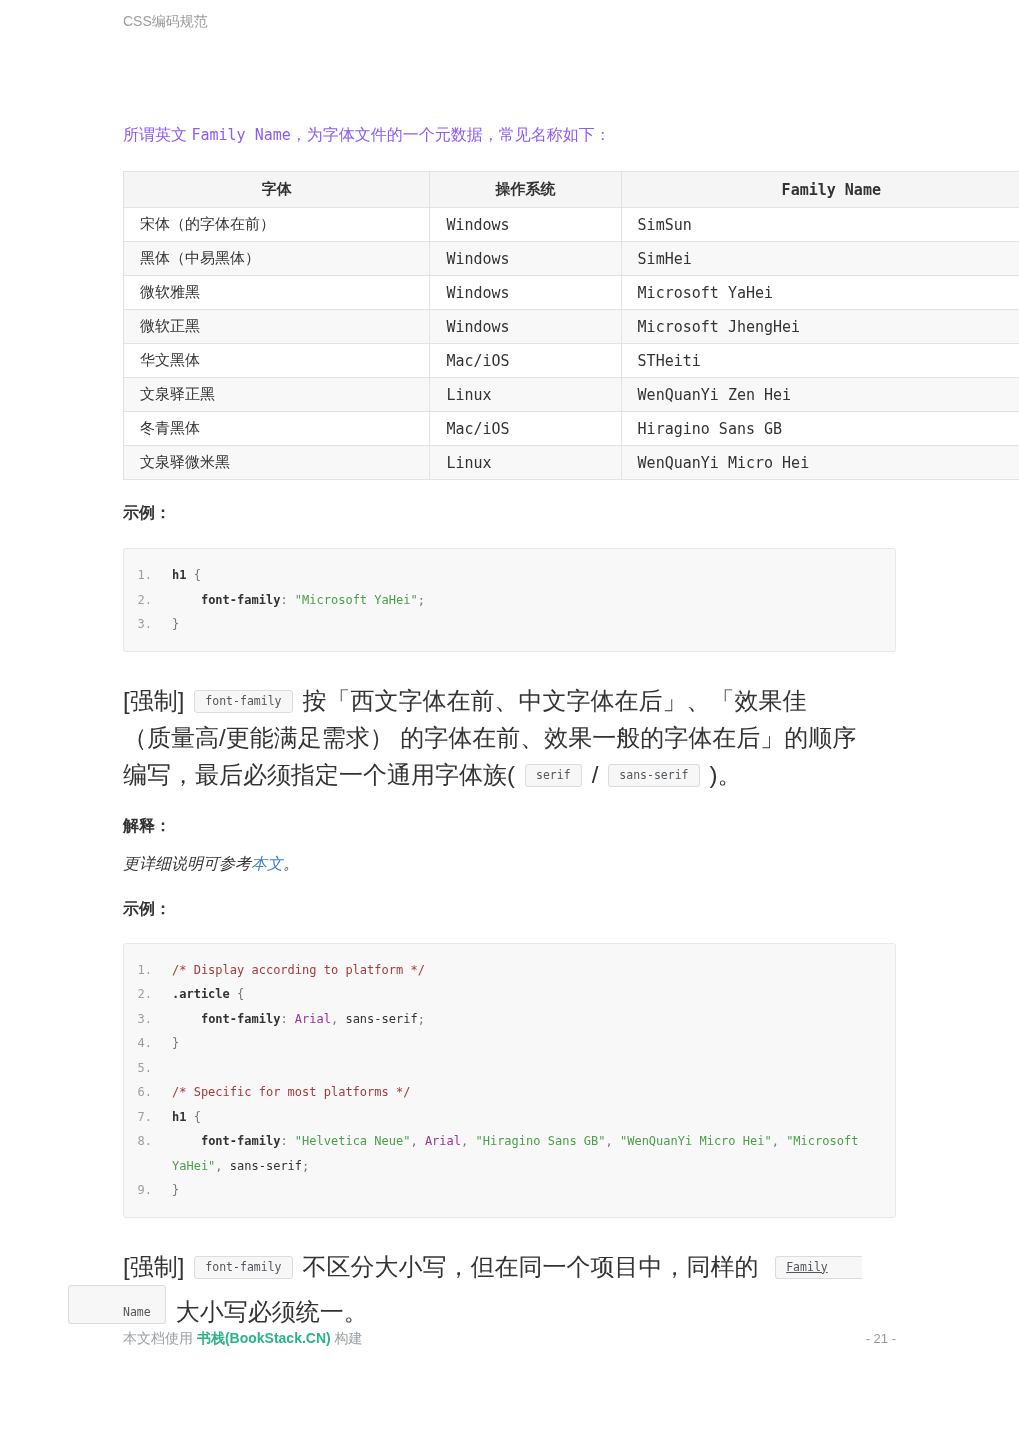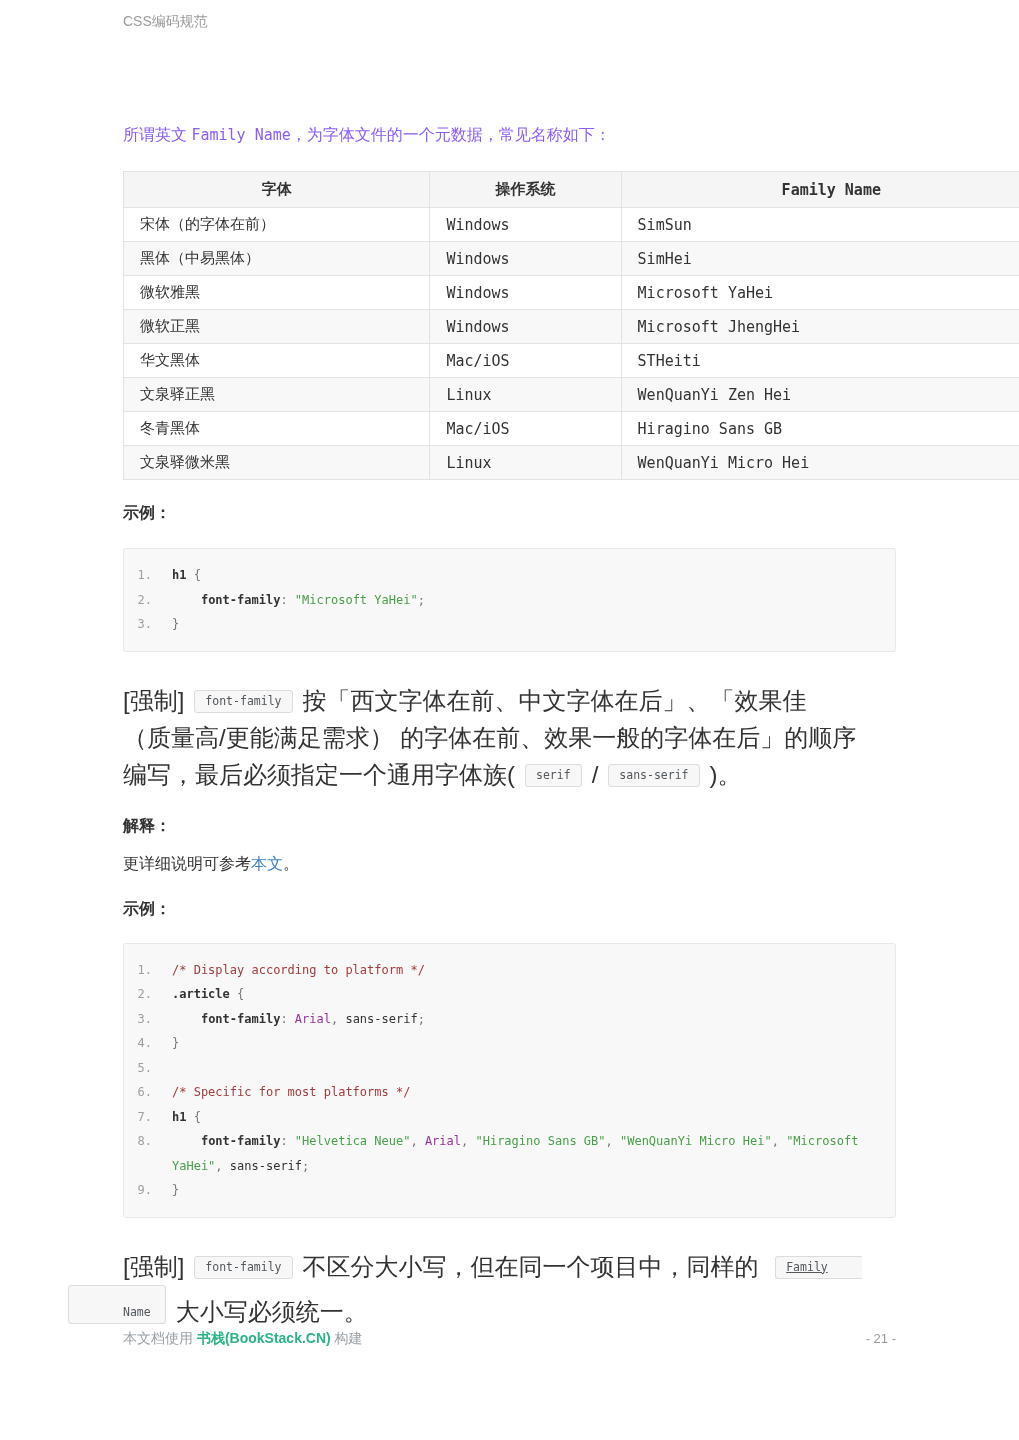--- a/index.html
+++ b/index.html
@@ -47,21 +47,21 @@
   h3.rule{margin:30px 0 0 0;font-size:24px;font-weight:400;color:#333;line-height:37px;}
   .rule .chip{
     display:inline-block;background:#f7f7f7;border:1px solid #dcdcdc;border-radius:3px;
     font-family:"DejaVu Sans Mono","Liberation Mono",monospace;font-size:11.5px;color:#52575c;
     padding:3px 10px;margin:0 10px;vertical-align:4px;line-height:15px;
   }
   .rule .chip-family{border-radius:3px 0 0 3px;border-right:none;padding-right:34px;margin-right:0;text-decoration:underline;}
   .rule .chip-name{border-radius:3px;margin-left:-55px;padding:19px 14px 3px 54px;}
   .rule-line{display:block;}
 
-  .explain-p{margin-top:4px;font-size:16px;line-height:21px;}
+  .explain-p{margin-top:4px;font-size:16px;line-height:21px;font-style:italic;}
   a.doc-link{color:var(--link);text-decoration:none;cursor:pointer;}
 
   .page-footer{
     position:absolute;top:1330px;left:123px;width:773px;
     display:flex;justify-content:space-between;align-items:baseline;
     font-size:14px;color:#9aa0a6;
   }
   .brand{color:var(--brand);font-weight:bold;}
   .page-number{font-size:13px;color:#999;}
 </style>

